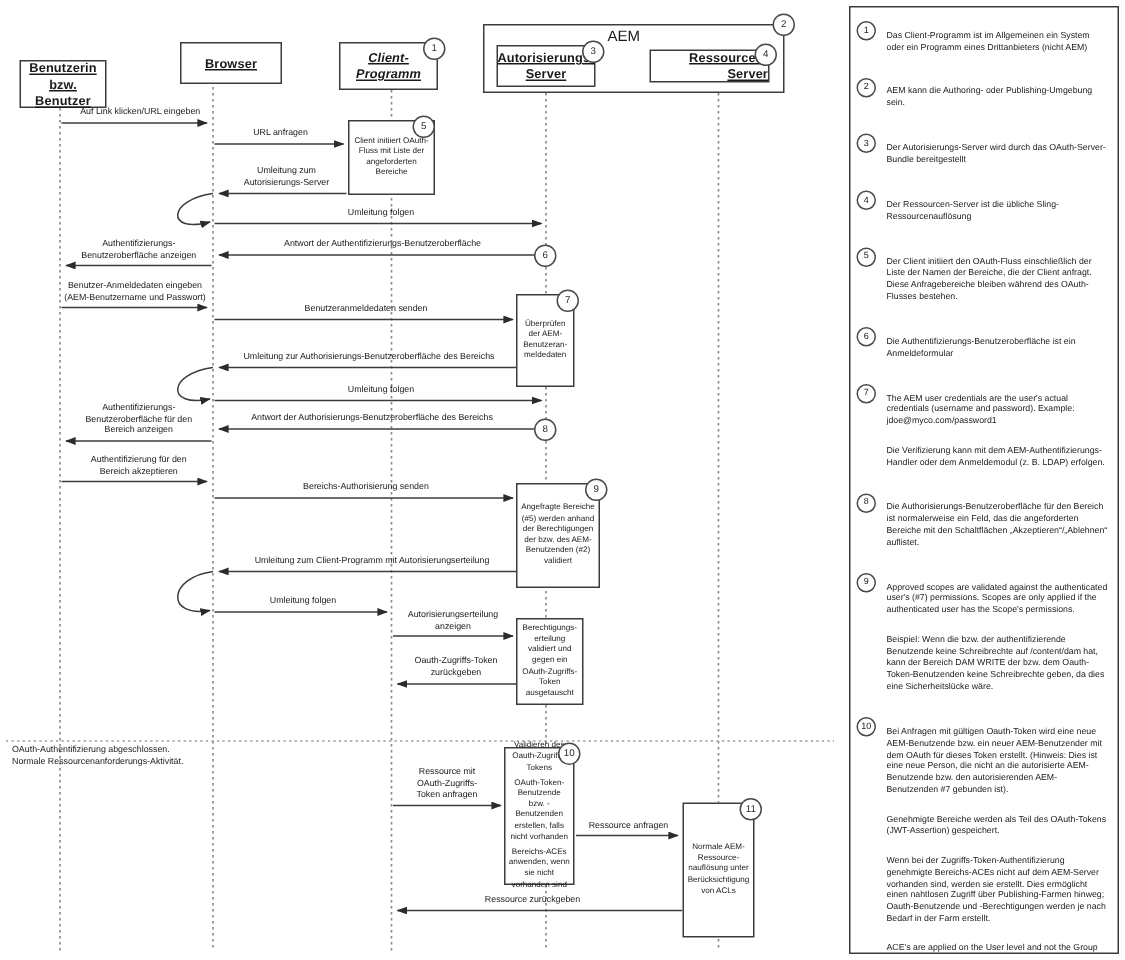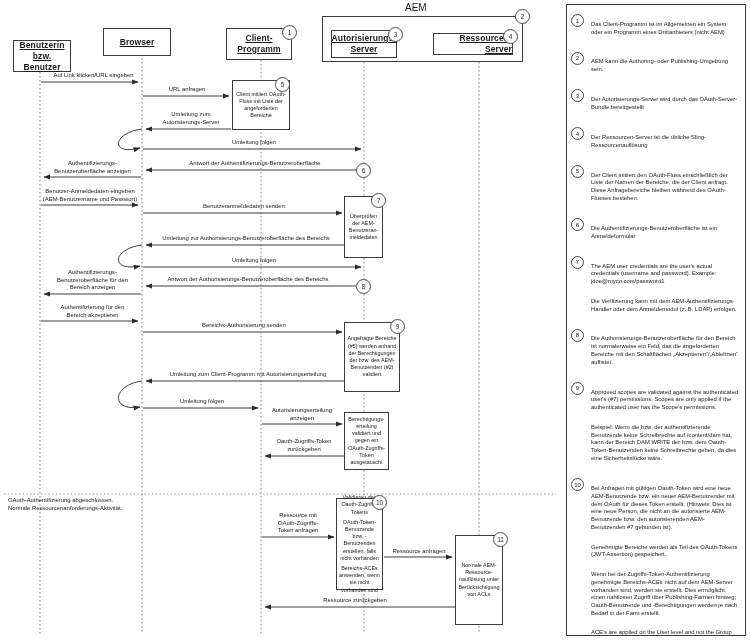--- a/index.html
+++ b/index.html
@@ -125,34 +125,34 @@
       <path d="M142,129 C 112,133 110,156 140,148" stroke="#3c3c3c" stroke-width="1" fill="none" marker-end="url(#ah)"></path>
       <path d="M142,245 C 112,249 110,272 140,266" stroke="#3c3c3c" stroke-width="1" fill="none" marker-end="url(#ah)"></path>
       <path d="M142,381 C 112,385 110,412 140,407" stroke="#3c3c3c" stroke-width="1" fill="none" marker-end="url(#ah)"></path>
     </svg>
 
     <div class="lane-head" style="left:13px;top:40px;width:58px;height:32px;">
       <span style="white-space:pre-line;">Benutzerin
 bzw. Benutzer</span>
     </div>
 
-    <div class="lane-head" style="left:103px;top:28px;width:68px;height:28px;">
+    <div class="lane-head" style="left:120px;top:28px;width:68px;height:28px;">
       <span style="white-space:pre-line;">Browser</span>
     </div>
 
     <div class="lane-head" style="left:226px;top:28px;width:66px;height:32px;">
-      <span style="white-space:pre-line;">Client-
+      <span style="white-space:pre-line;font-style:italic;">Client-
 Programm</span>
     </div>
     <div class="numbadge" style="left:282px;top:25px;">
       <span>1</span>
     </div>
 
     <div class="frame" style="left:322px;top:16px;width:201px;height:46px;"></div>
-    <div class="frame-label" style="left:403px;top:2px;">AEM</div>
+    <div class="frame-label" style="left:403px;top:19px;">AEM</div>
     <div class="numbadge" style="left:515px;top:9px;">
       <span>2</span>
     </div>
 
     <div class="lane-head" style="left:331px;top:30px;width:66px;height:28px;">
       <span style="white-space:pre-line;">Autorisierungs-
 Server</span>
     </div>
     <div class="numbadge" style="left:388px;top:27px;">
       <span>3</span>

